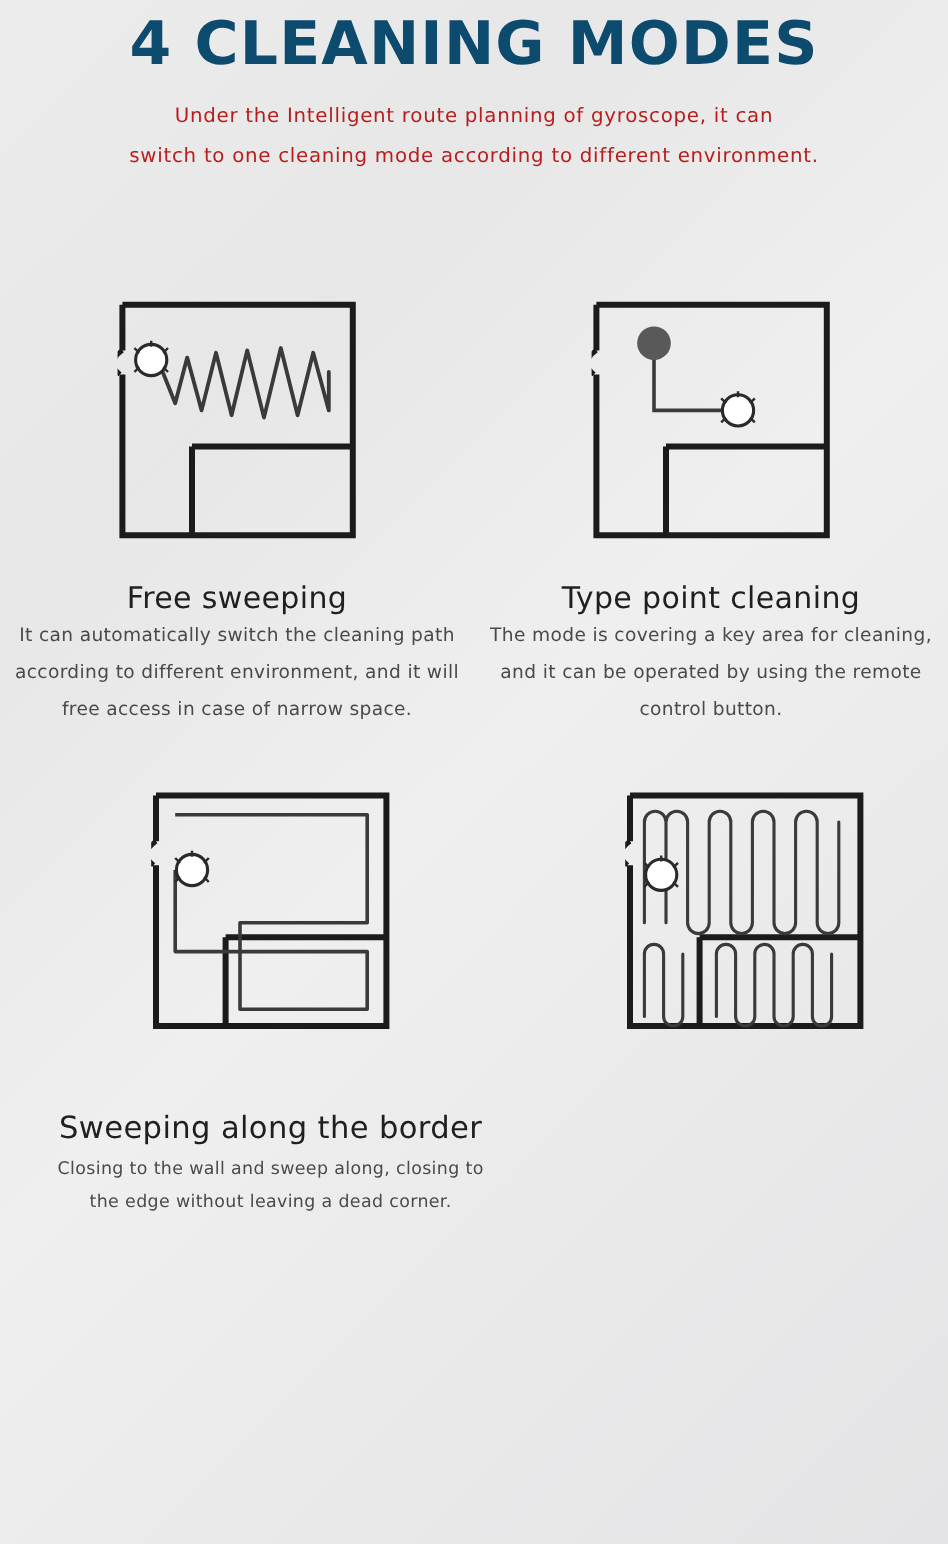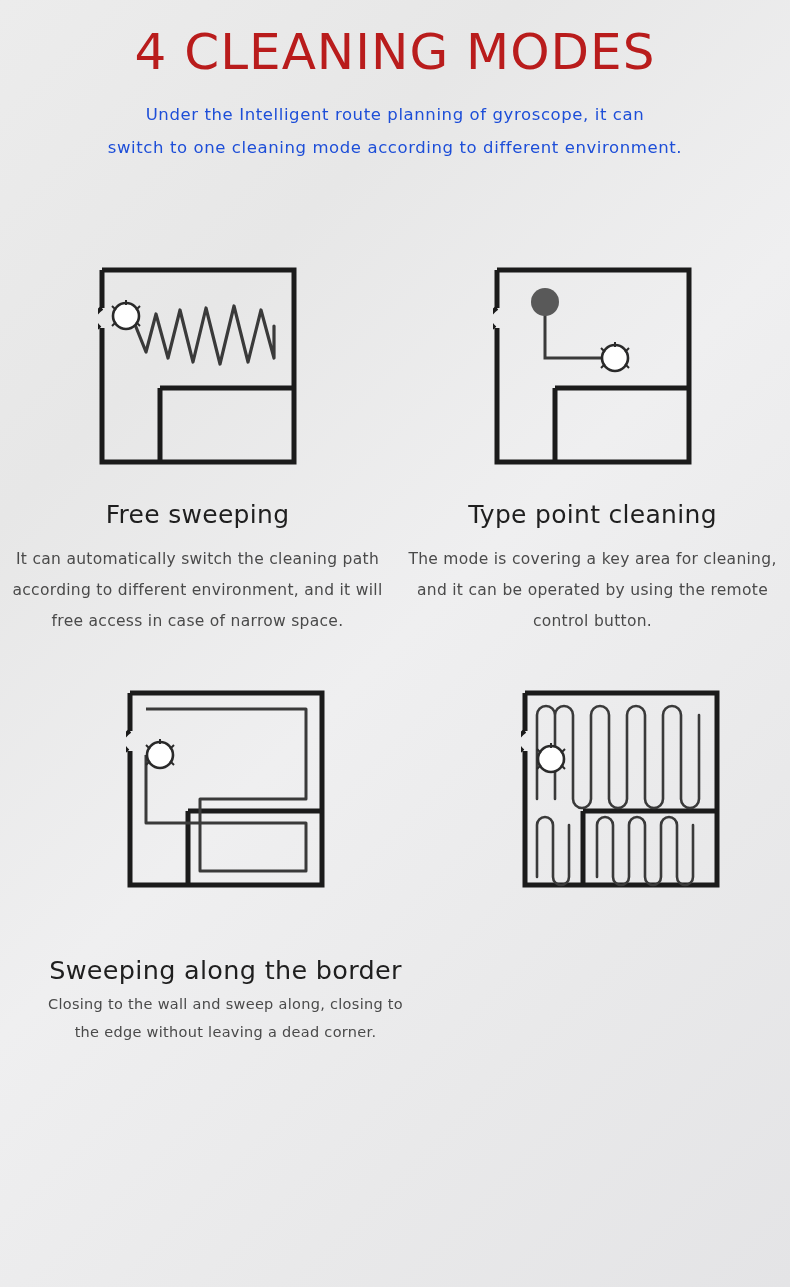--- a/index.html
+++ b/index.html
@@ -19,32 +19,32 @@
   .page {
     position: relative;
     width: 790px;
     height: 1287px;
   }
 
   
   .headline {
     text-align: center;
     font-size: 50px;
-    font-weight: 400;
+    font-weight: 700;
     letter-spacing: 1px;
-    color: #b91c1c;
-    margin: 16px;
+    color: #0c4a6e;
+    margin: 0;
     padding-top: 8px;
     line-height: 1.15;
     font-family: "DejaVu Sans", "Liberation Sans", sans-serif;
   }
   .subhead {
     text-align: center;
     font-size: 16.5px;
-    color: #1d4ed8;
+    color: #b91c1c;
     line-height: 2.05;
     margin: 14px auto 0;
     width: 720px;
     letter-spacing: 0.6px;
   }
   .subhead .l2 { display: block; }
 
   
   .grid {
     position: absolute;
@@ -81,21 +81,20 @@
     text-align: center;
     line-height: 1.2;
   }
   .mode-title.big { font-size: 25.5px; }
 
   .mode-desc {
     font-size: 15.5px;
     color: #4a4a4a;
     line-height: 2.0;
     text-align: center;
-    margin-top: 14px;
     width: 370px;
     letter-spacing: 0.3px;
   }
   .mode-desc.tight {
     font-size: 14.5px;
     line-height: 1.95;
     width: 378px;
   }
 
   

